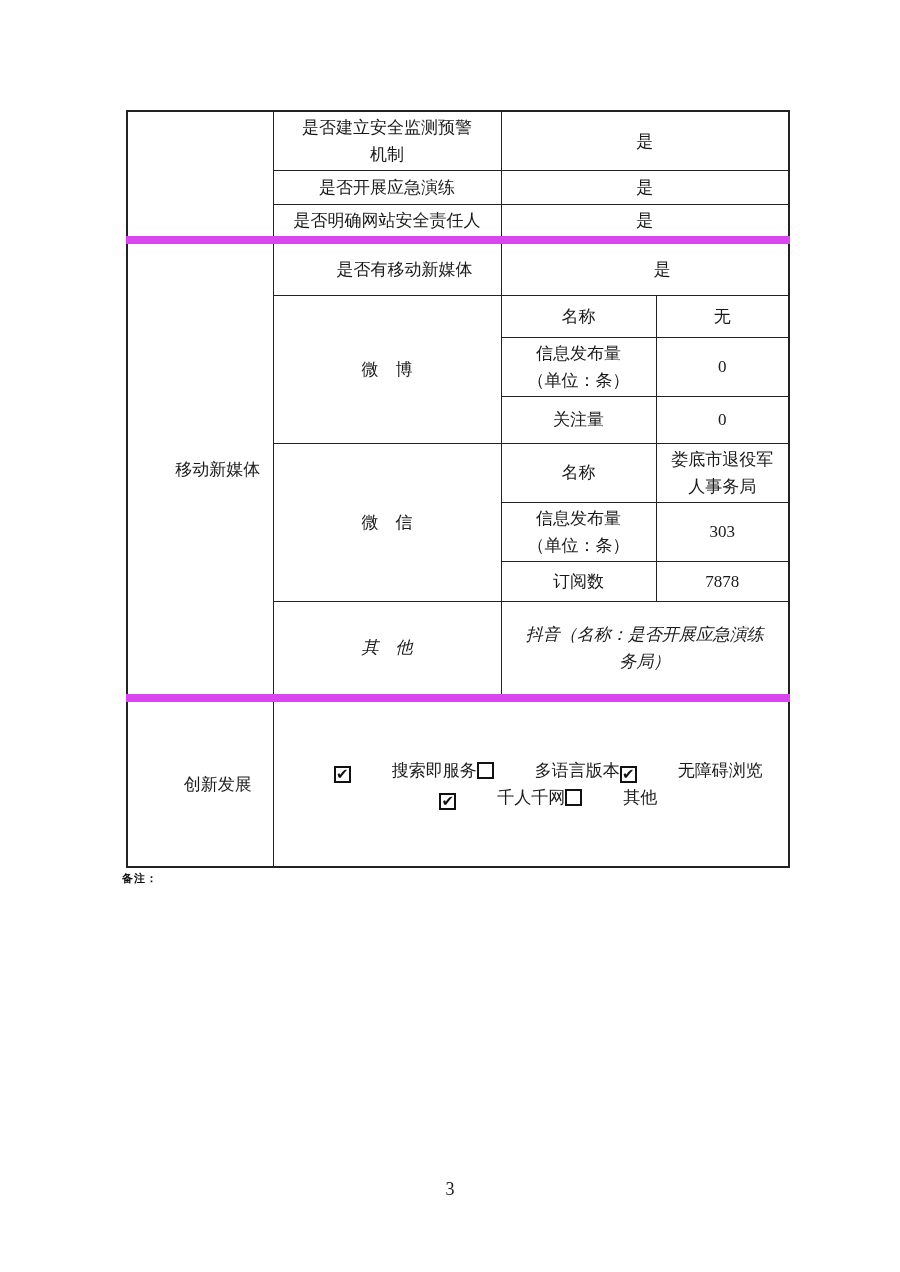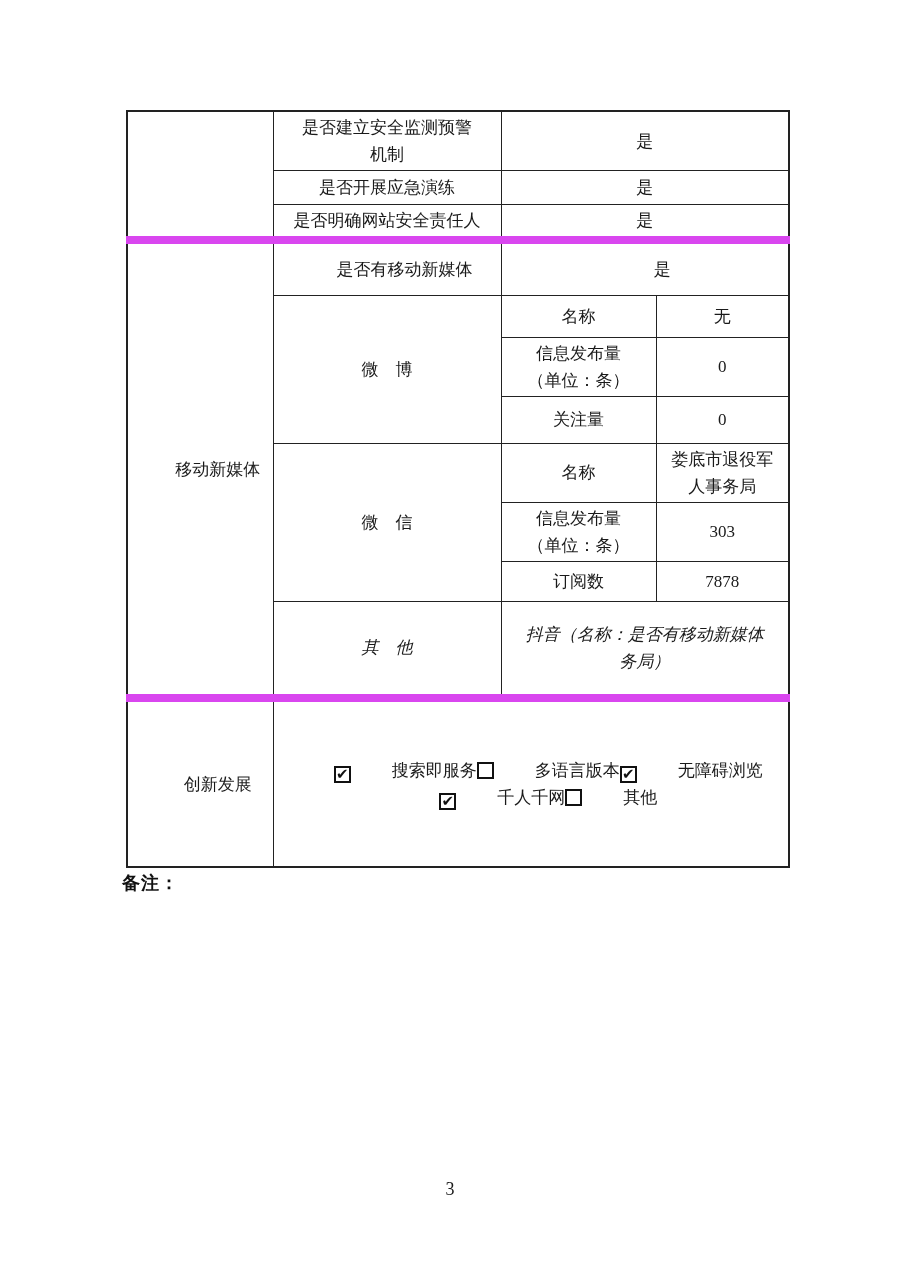--- a/index.html
+++ b/index.html
@@ -70,21 +70,21 @@
     color: #111;
   }
   .cb-label { font-size: 17px; margin-left: 40px; }
 
   .note-label {
     position: absolute;
     left: 122px;
     top: 871px;
     font-family: "Liberation Sans", "DejaVu Sans", sans-serif;
     font-weight: bold;
-    font-size: 18px;
+    font-size: 11px;
     letter-spacing: 1px;
     color: #111;
   }
 
   .page-number {
     position: absolute;
     left: 0;
     top: 1179px;
     width: 100%;
     text-align: center;
@@ -153,21 +153,21 @@
 （单位：条）</td>
           <td>303</td>
         </tr>
         <tr class="r10">
           <td>订阅数</td>
           <td>7878</td>
         </tr>
 
         <tr class="r11">
           <td>其　他</td>
-          <td colspan="2" class="pre">抖音（名称：是否有移动新媒体
+          <td colspan="2" class="pre">抖音（名称：是否开展应急演练
 务局）</td>
         </tr>
 
         <tr class="r12 section-start">
           <td>创新发展</td>
           <td colspan="3" class="cb-row-cell"><span class="cb-item"><span class="cb-box">✔</span><span class="cb-label">搜索即服务</span></span><span class="cb-item"><span class="cb-box"></span><span class="cb-label">多语言版本</span></span><span class="cb-item"><span class="cb-box">✔</span><span class="cb-label">无障碍浏览</span></span><span class="cb-item"><span class="cb-box">✔</span><span class="cb-label">千人千网</span></span><span class="cb-item"><span class="cb-box"></span><span class="cb-label">其他</span></span></td>
         </tr>
       </tbody>
     </table>
   </div>

